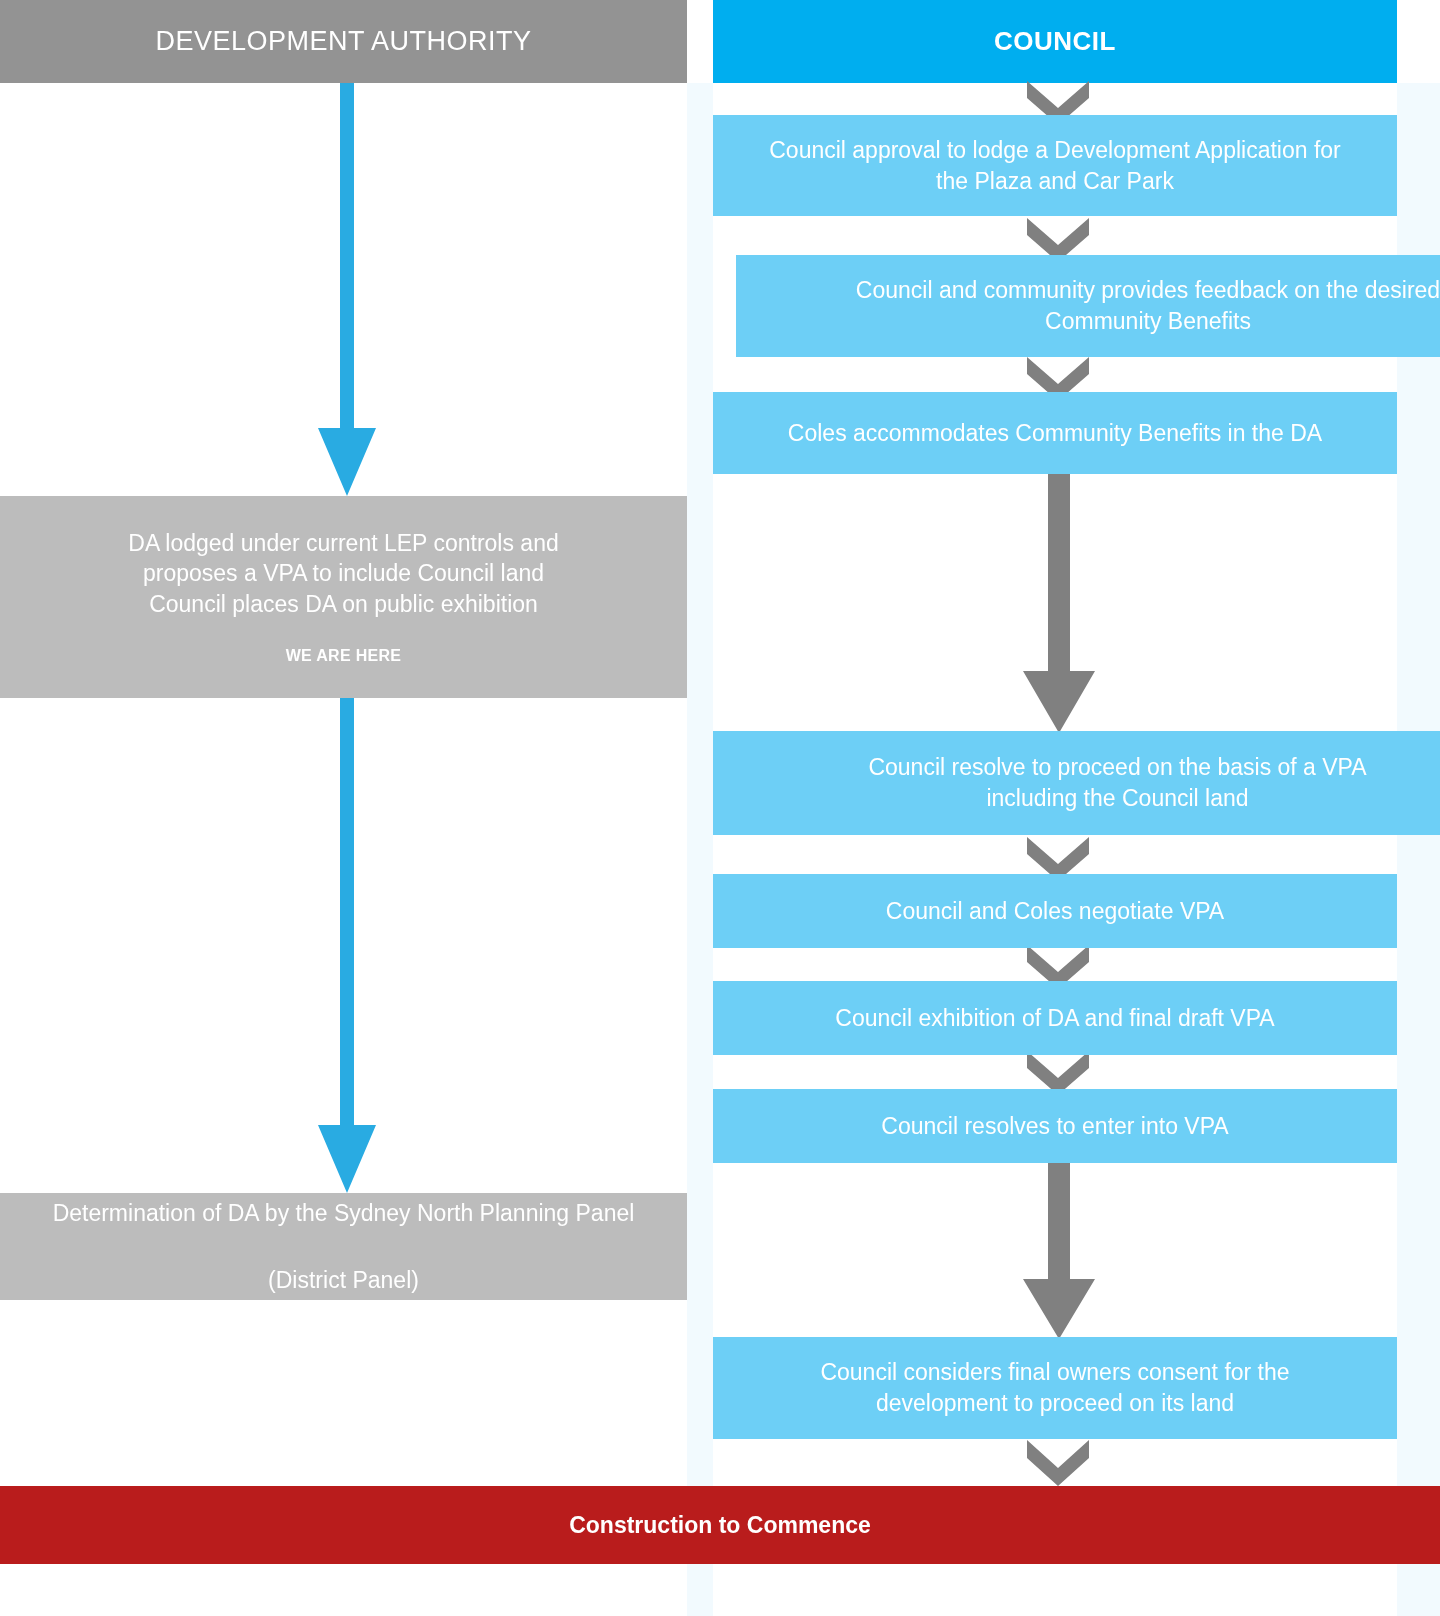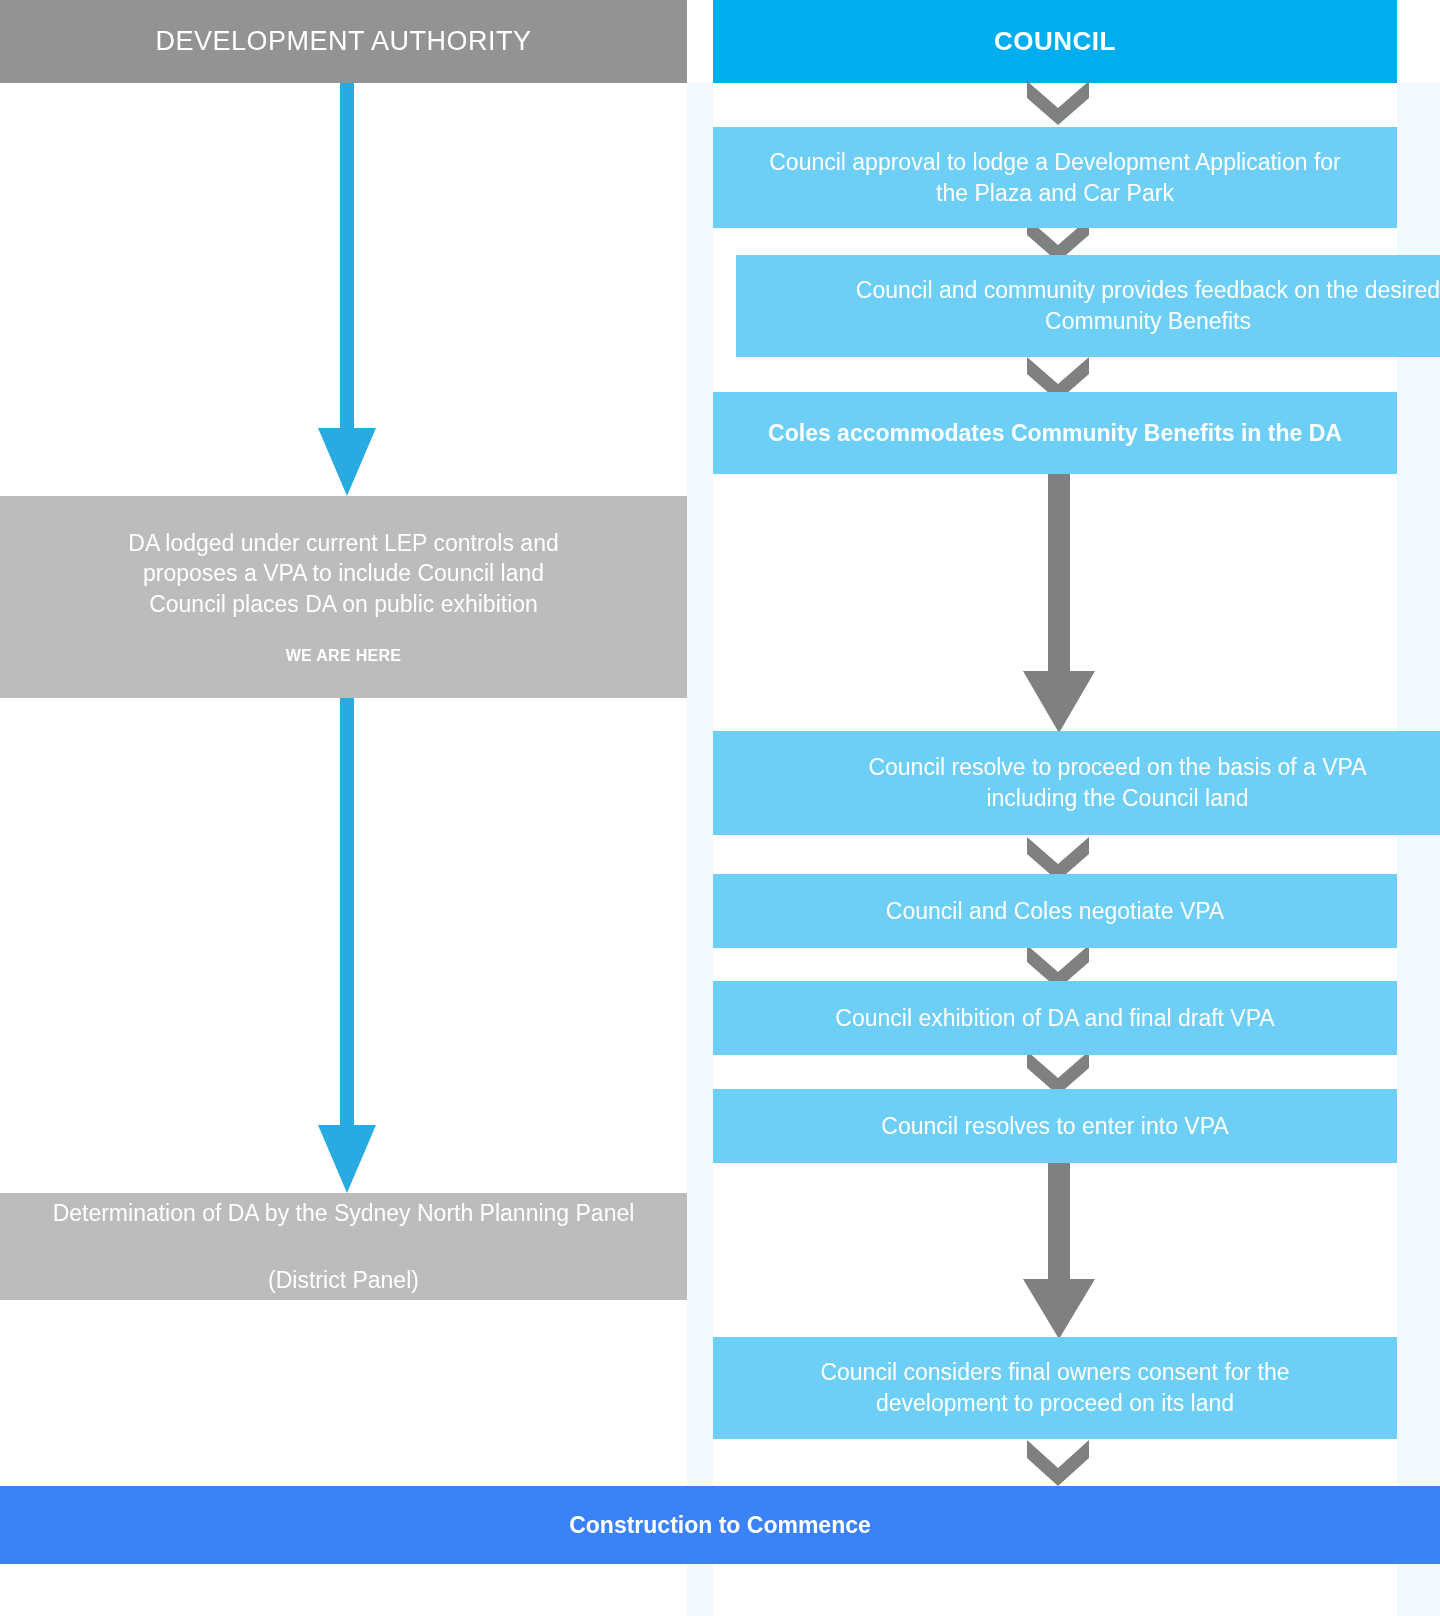--- a/index.html
+++ b/index.html
@@ -45,33 +45,33 @@
   .we-are-here {
     font-size: 16px; font-weight: 700; letter-spacing: 0.3px;
     margin-top: 26px;
   }
 
   
   #node-da-lodged      { left: 0;  top: 496px;  width: 687px; height: 202px; }
   #node-determination  { left: 0;  top: 1193px; width: 687px; height: 107px; gap: 36px; }
 
   
-  #node-approval       { left: 713px; top: 115px;  width: 684px; height: 101px; margin-top: 12px; }
+  #node-approval       { left: 713px; top: 115px;  width: 684px; height: 101px; }
   #node-feedback       { left: 736px; top: 255px;  width: 824px; height: 102px; }
-  #node-coles          { left: 713px; top: 392px;  width: 684px; height: 82px; font-weight: bold; }
+  #node-coles          { left: 713px; top: 392px;  width: 684px; height: 82px; }
   #node-resolve-vpa    { left: 713px; top: 731px;  width: 809px; height: 104px; }
   #node-negotiate      { left: 713px; top: 874px;  width: 684px; height: 74px; }
   #node-exhibition     { left: 713px; top: 981px;  width: 684px; height: 74px; }
   #node-enter-vpa      { left: 713px; top: 1089px; width: 684px; height: 74px; }
   #node-owners-consent { left: 713px; top: 1337px; width: 684px; height: 102px; }
 
   
   #bar-construction {
     position: absolute; left: 0; top: 1486px; width: 1440px; height: 78px;
-    background: #3b82f6;
+    background: #b91c1c;
     display: flex; align-items: center; justify-content: center;
     color: #ffffff; font-size: 23px; font-weight: 700;
   }
 
   
   .conn { position: absolute; }
   .conn svg { display: block; }
 
   
   .seam { position: absolute; background: #f2fafe; }

